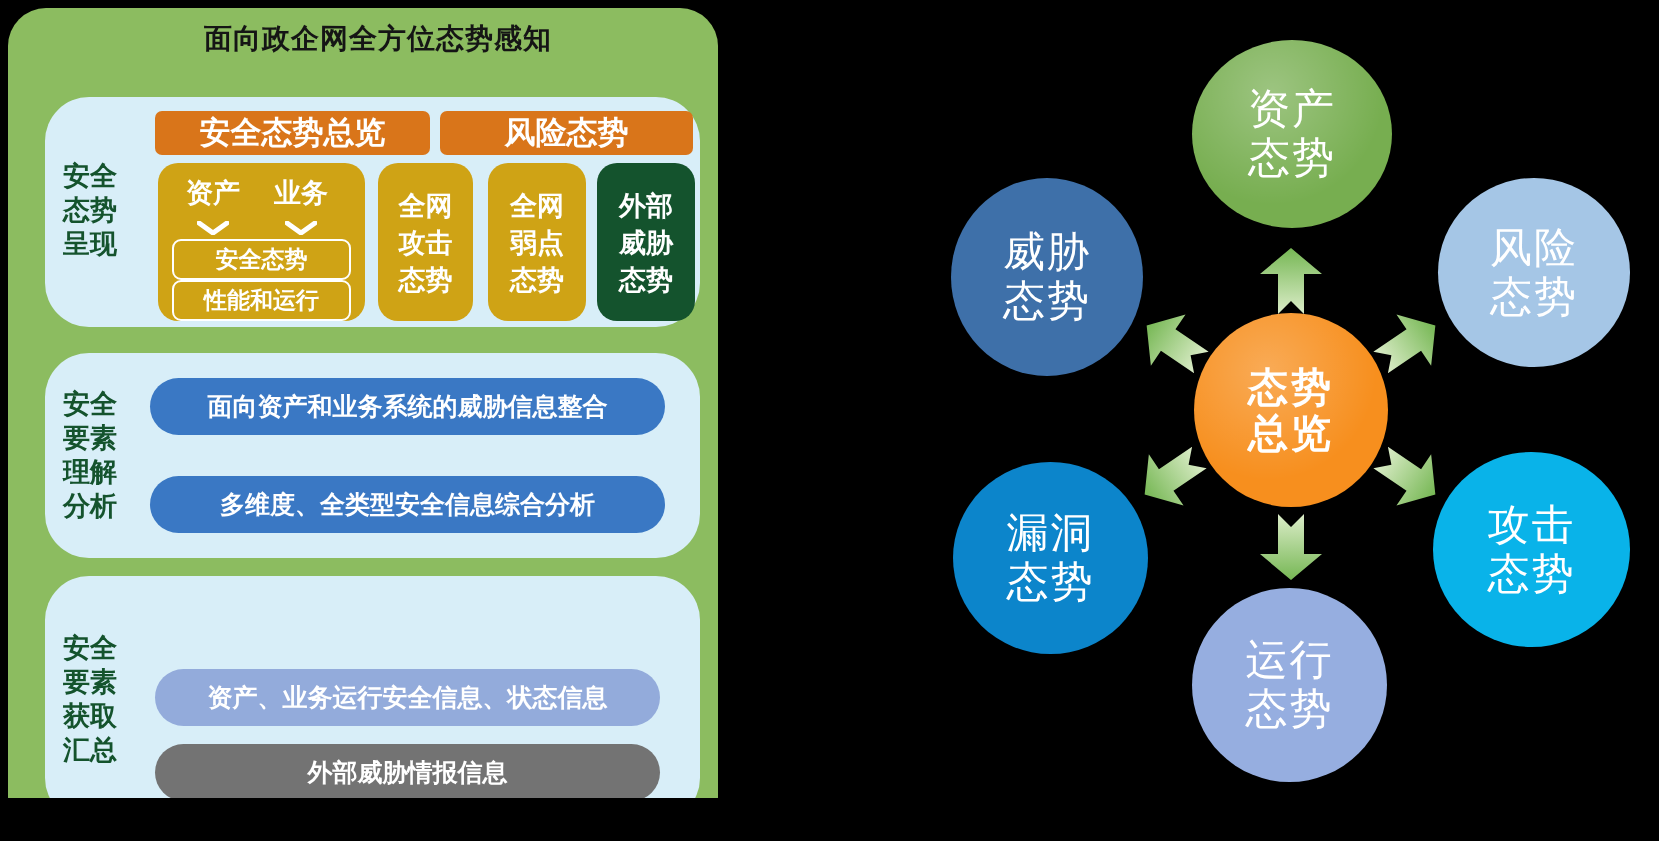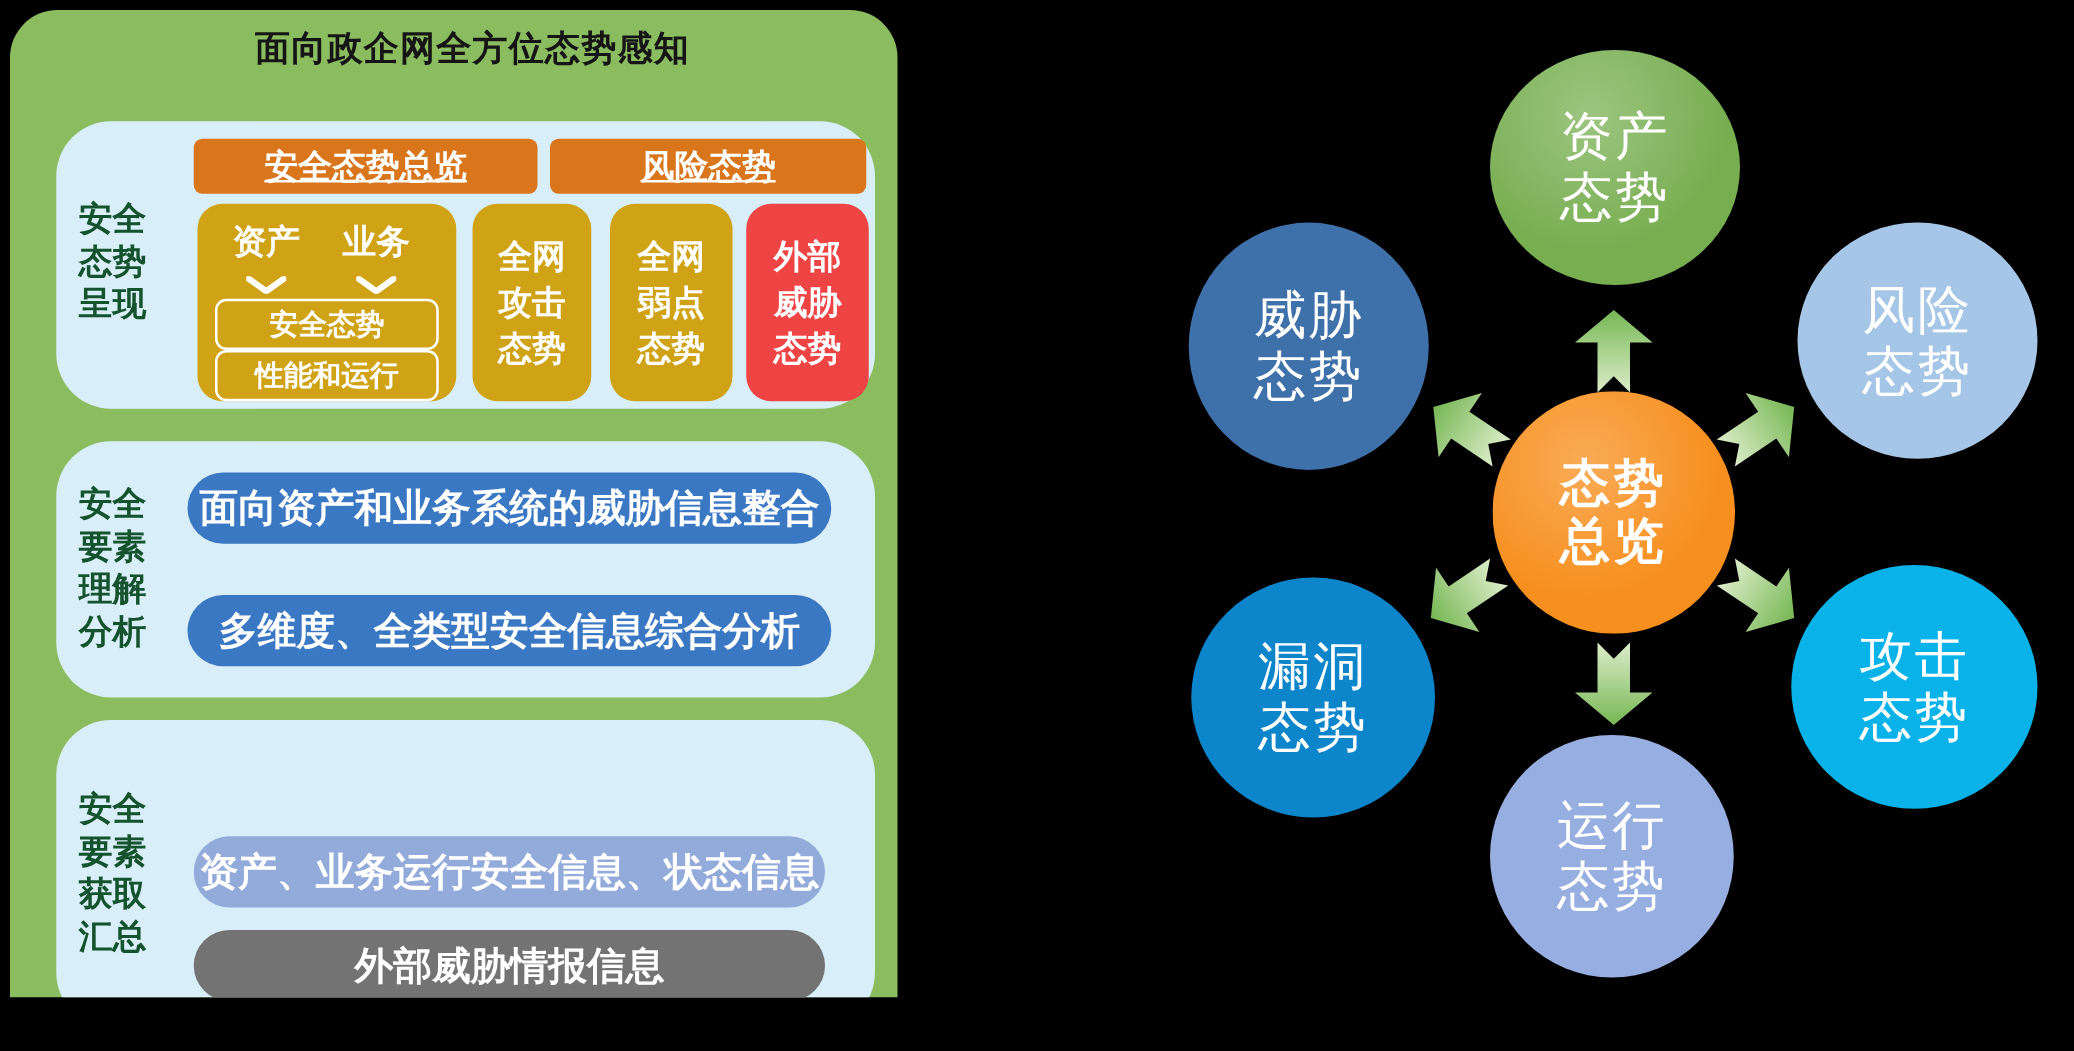--- a/index.html
+++ b/index.html
@@ -10,38 +10,38 @@
          background:#8CBC60;border-radius:38px;}
   .panel-title{position:absolute;left:40px;top:12px;width:660px;text-align:center;
          font-size:28px;font-weight:bold;color:#151515;letter-spacing:1px;}
   .section{position:absolute;left:37px;width:655px;background:#D8EEF8;border-radius:44px;}
   .s1{top:89px;height:230px;}
   .s2{top:345px;height:205px;}
   .s3{top:568px;height:246px;}
   .sec-label{position:absolute;left:18px;width:72px;
          color:#14532d;font-weight:bold;font-size:27px;line-height:34px;}
   .hdr{position:absolute;top:14px;height:44px;border-radius:7px;color:#fff;
-         font-size:27px;font-weight:bold;display:flex;align-items:center;justify-content:center;text-decoration:underline;}
+         font-size:31px;font-weight:bold;display:flex;align-items:center;justify-content:center;}
   .h1{left:110px;width:275px;}
   .h2{left:395px;width:253px;}
   .gold{position:absolute;top:66px;height:158px;border-radius:20px;}
   .g1{left:113px;width:207px;}
   .gtxt{position:absolute;top:12px;width:72px;text-align:center;color:#fff;
          font-size:27px;font-weight:bold;}
   .t1{left:19px;} .t2{left:107px;}
   .chev{position:absolute;top:58px;width:32px;height:14px;}
   .c1{left:39px;} .c2{left:127px;}
   .subbox{position:absolute;left:14px;width:175px;height:37px;border:2px solid #fff;
          border-radius:9px;color:#fff;font-size:23px;font-weight:bold;
          display:flex;align-items:center;justify-content:center;}
   .b1{top:76px;} .b2{top:117px;}
   .pillar{color:#fff;font-size:27px;font-weight:bold;line-height:37px;text-align:center;
          display:flex;align-items:center;justify-content:center;}
   .p1{left:333px;width:95px;} .p2{left:443px;width:98px;} .p3{left:552px;width:98px;}
-  .bar{position:absolute;border-radius:29px;height:57px;color:#fff;font-size:31px;
+  .bar{position:absolute;border-radius:29px;height:57px;color:#fff;font-size:25px;
          font-weight:bold;display:flex;align-items:center;justify-content:center;}
   .s2 .bar{left:105px;width:515px;}
   .s3 .bar{left:110px;width:505px;}
   .bar1{top:25px;} .bar2{top:123px;}
   .bar3{top:18px;} .bar4{top:93px;} .bar5{top:168px;}
   
   .arrows{position:absolute;left:0;top:0;z-index:1;pointer-events:none;}
   .circle{position:absolute;z-index:2;border-radius:50%;display:flex;align-items:center;
          justify-content:center;text-align:center;color:#fff;}
   .circle .txt{font-size:42px;line-height:1.16;letter-spacing:2px;}
@@ -93,21 +93,21 @@
           <div>态势</div>
         </div>
       </div>
       <div class="gold pillar p2" style="background-color: rgb(207, 163, 21);">
         <div>
           <div>全网</div>
           <div>弱点</div>
           <div>态势</div>
         </div>
       </div>
-      <div class="gold pillar p3" style="background-color: #ef4444;">
+      <div class="gold pillar p3" style="background-color: #14532d;">
         <div>
           <div>外部</div>
           <div>威胁</div>
           <div>态势</div>
         </div>
       </div>
     </div>
 
     <div class="section s2">
       <div class="sec-label" style="top:34px">

